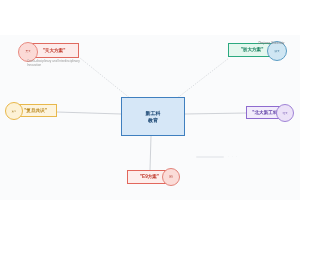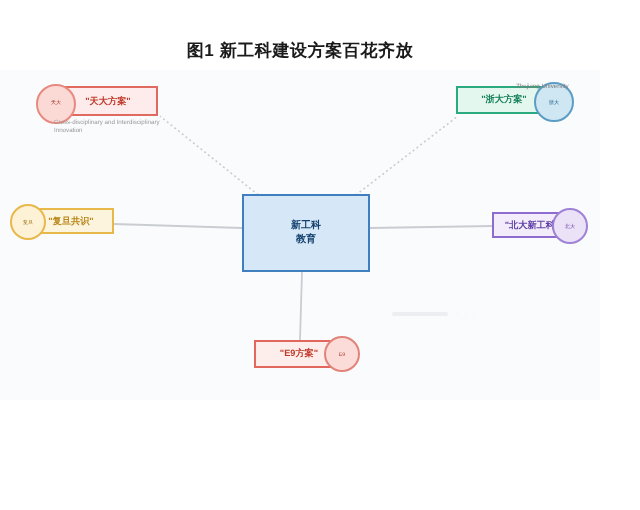--- a/index.html
+++ b/index.html
@@ -220,21 +220,20 @@
     font-size: 3.5px;
     color: #e4e7ea;
     letter-spacing: 1px;
   }
 </style>
 </head>
 <body>
 
 <div id="canvas">
 
-  <div id="page-title">图1 新工科建设方案百花齐放</div>
 
   <div id="diagram-area"></div>
 
   <svg id="edges" viewBox="0 0 300 255">
 
     <line x1="131" y1="99" x2="80" y2="58" stroke="#c9cdd2" stroke-width="0.8" stroke-dasharray="1,1.4"></line>
 
     <line x1="176" y1="99" x2="229" y2="58" stroke="#c9cdd2" stroke-width="0.8" stroke-dasharray="1,1.4"></line>
 
     <line x1="121" y1="114" x2="57" y2="112" stroke="#c9cdd2" stroke-width="0.9"></line>

